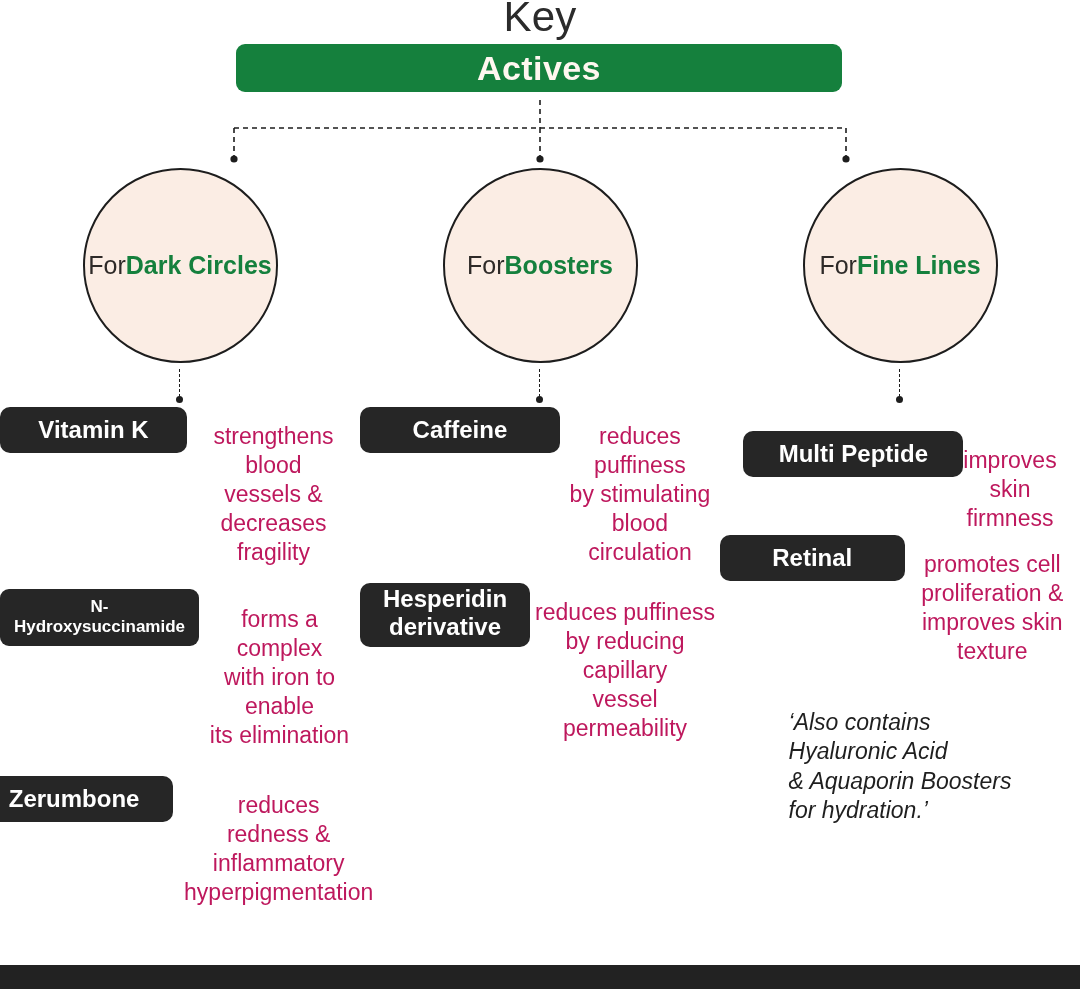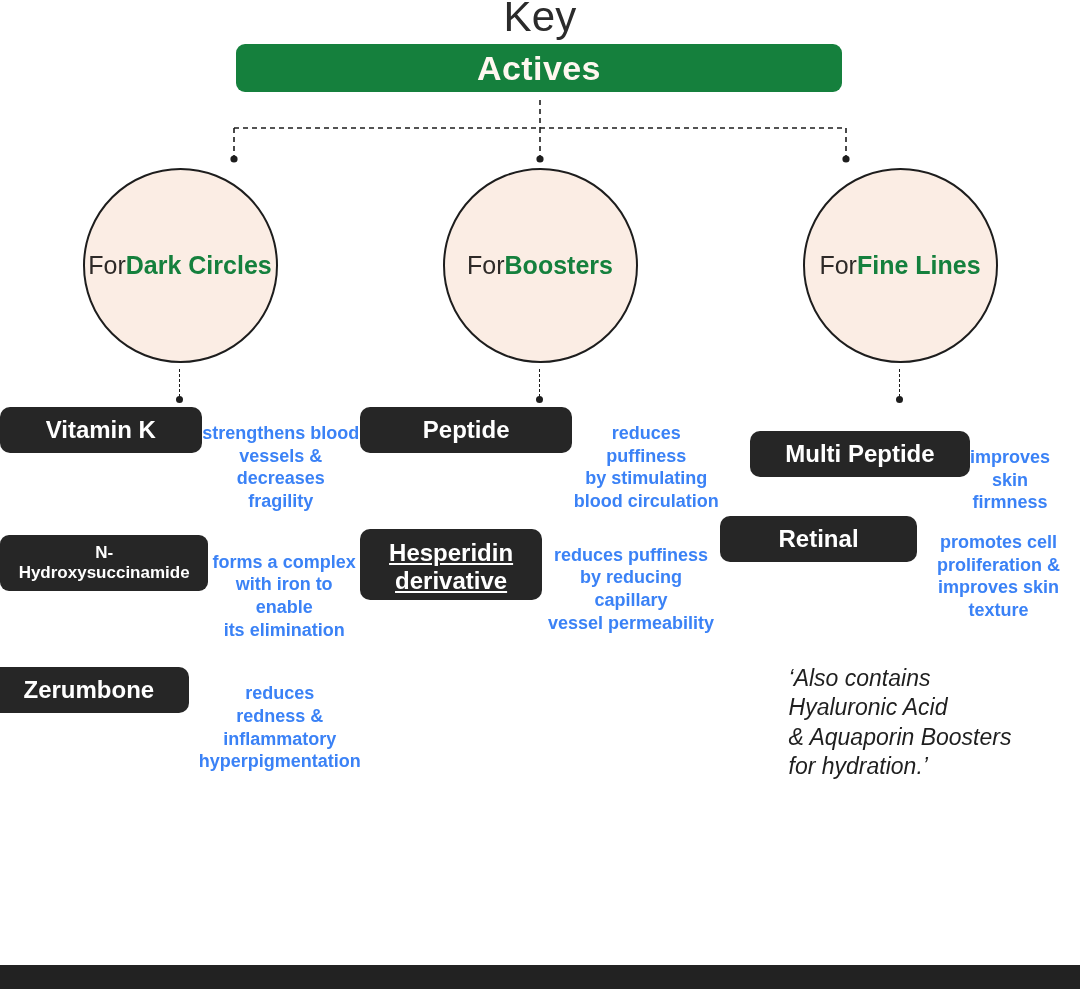--- a/index.html
+++ b/index.html
@@ -158,23 +158,23 @@
     line-height: 1.16;
   }
   .pill-sm {
     font-size: 17px;
     padding: 8px 14px;
     line-height: 1.2;
     border-radius: 9px;
   }
 
   .desc {
-    font-size: 18px;
-    font-weight: 700;
-    color: #3b82f6;
+    font-size: 23px;
+    font-weight: 400;
+    color: #be185d;
     text-align: center;
     line-height: 1.26;
     white-space: pre-line;
   }
 
   .note {
     font-size: 23px;
     font-weight: 500;
     font-style: italic;
     color: #1f1f1f;
@@ -258,28 +258,28 @@
       <div class="circle">
         <div class="circle-for">For</div>
         <div class="circle-name">Boosters</div>
       </div>
       <div class="arrow-down">
         <span class="stem"></span>
           <span class="dot"></span>
       </div>
 
       <div class="block" style="margin-top:2px;">
-        <div class="pill pill-lg" style="width:220px;">Peptide</div>
+        <div class="pill pill-lg" style="width:220px;">Caffeine</div>
         <div class="desc" style="margin-top:15px;">reduces puffiness
 by stimulating
 blood circulation</div>
       </div>
 
       <div class="block" style="margin-top:16px;">
-        <div class="pill pill-lg" style="width:184px; white-space:pre-line; padding-top:10px; padding-bottom:6px;text-decoration:underline;">Hesperidin
+        <div class="pill pill-lg" style="width:184px; white-space:pre-line; padding-top:2px; padding-bottom:6px;">Hesperidin
 derivative</div>
         <div class="desc" style="margin-top:15px;">reduces puffiness
 by reducing capillary
 vessel permeability</div>
       </div>
     </div>
 
     <div class="column">
       <div class="circle">
         <div class="circle-for">For</div>

